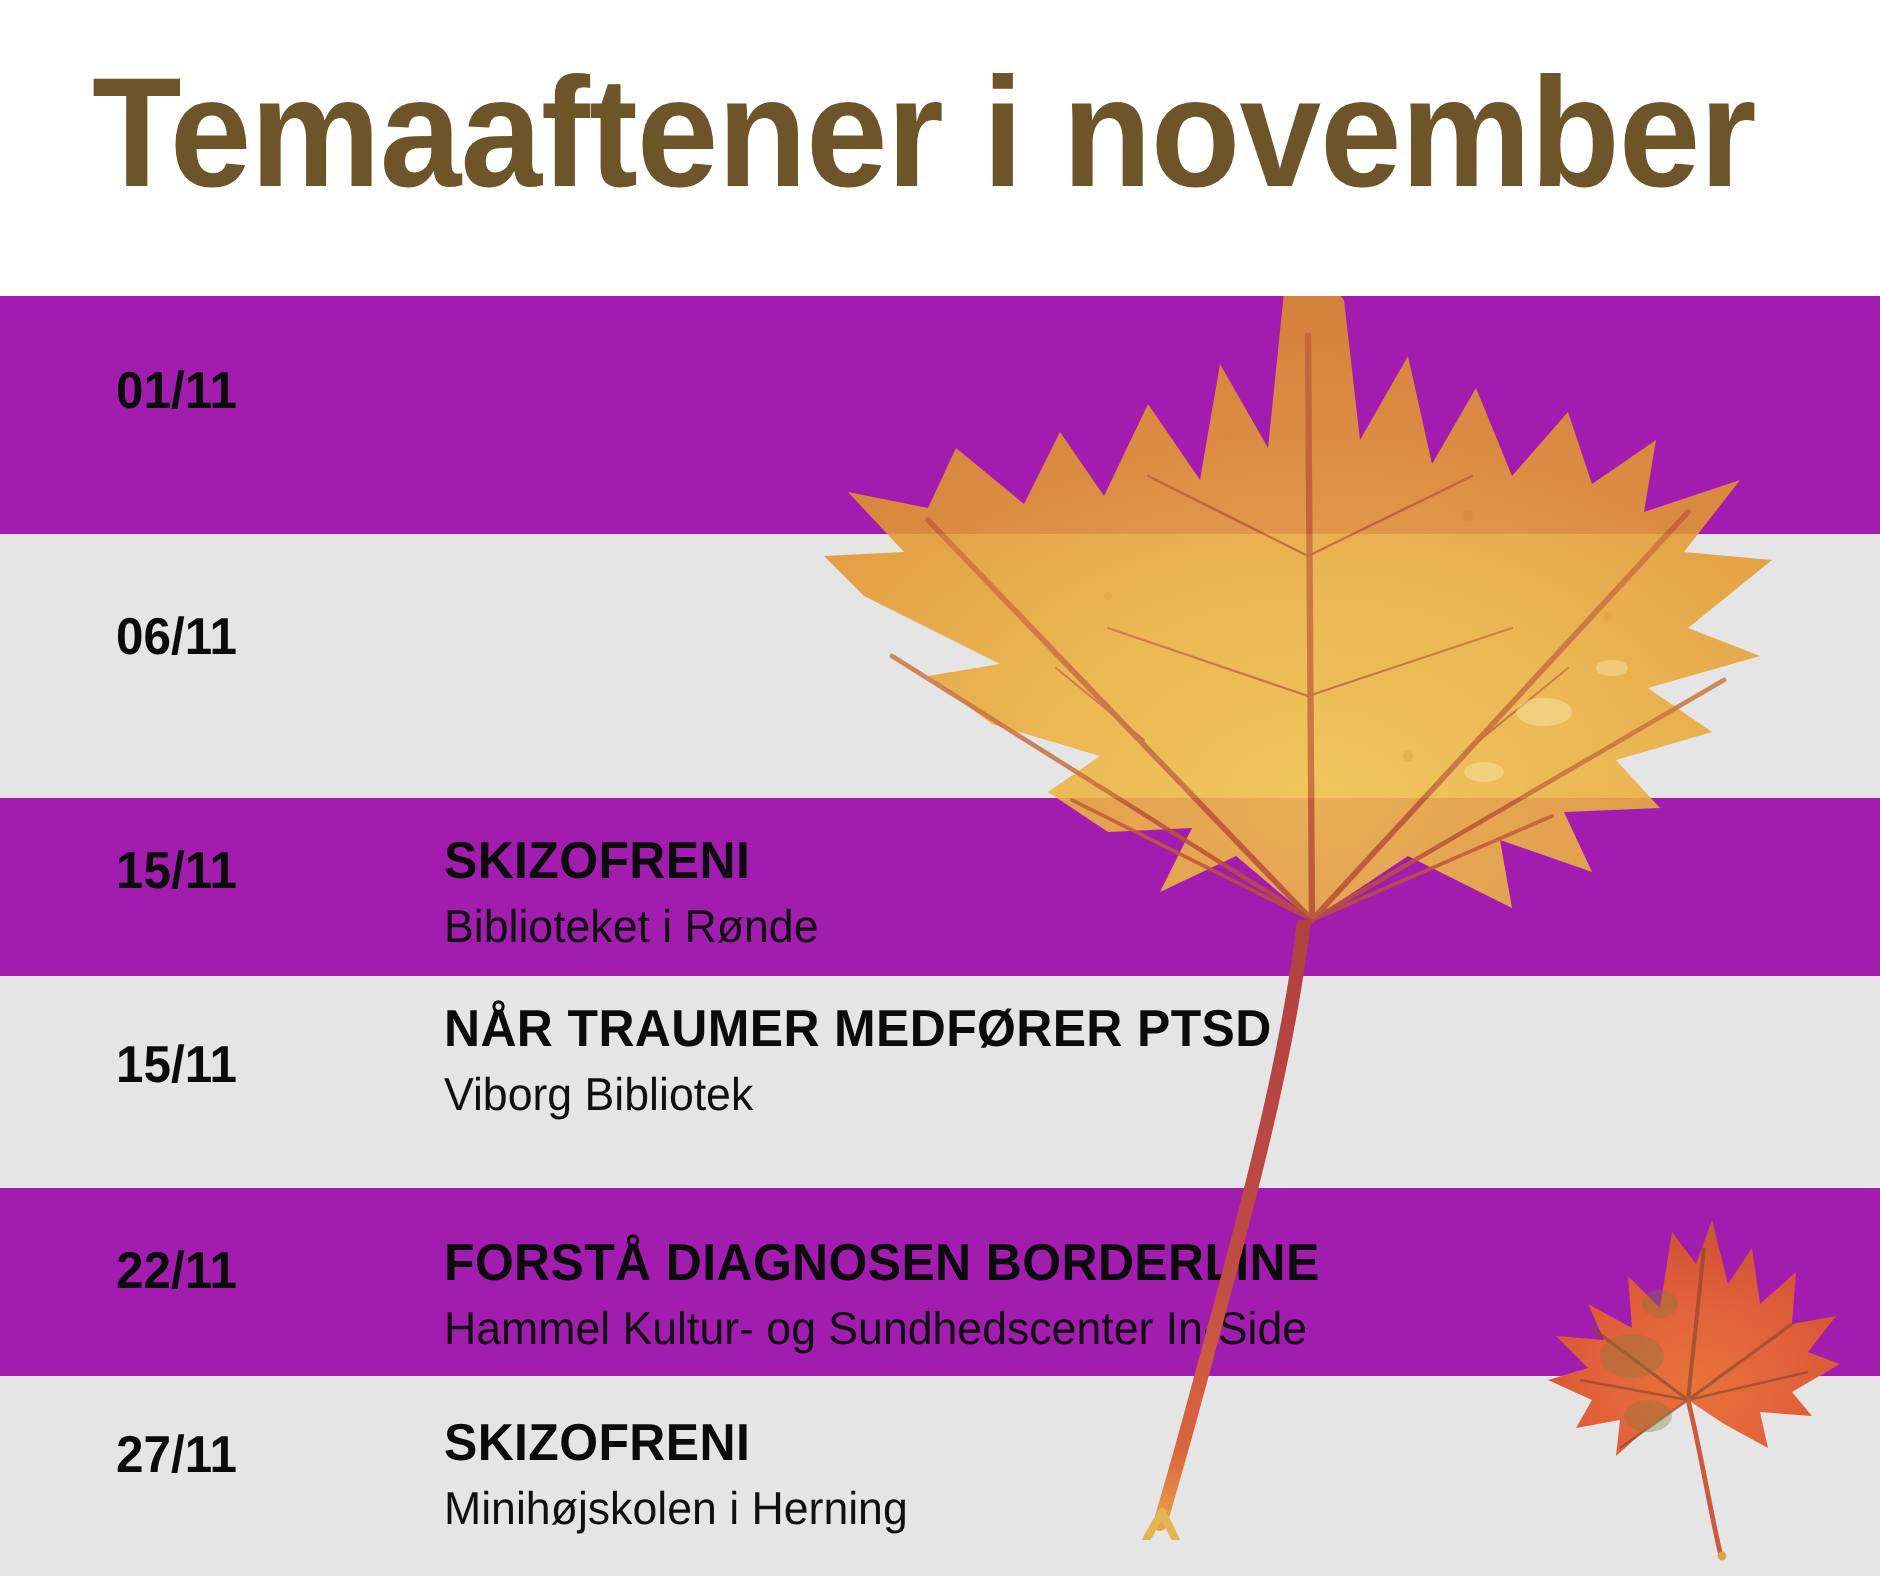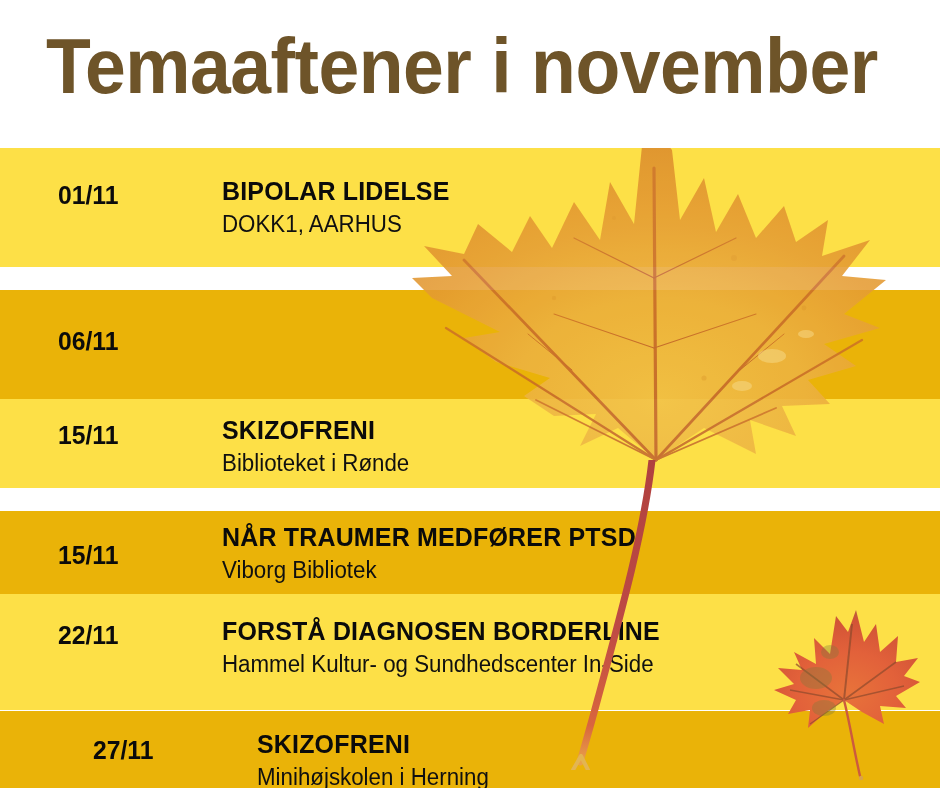--- a/index.html
+++ b/index.html
@@ -36,22 +36,22 @@
     transform-origin:left center;
     white-space:nowrap;
   }
 
   
   .row{
     position:absolute;
     left:0;width:940px;
     box-sizing:border-box;
   }
-  .row.brown{background:#fde047;}
-  .row.cream{background:#eab308;margin-top:23px;}
+  .row.brown{background:#a21caf;}
+  .row.cream{background:#e5e5e5;}
 
   .row-inner{
     position:relative;
     height:100%;
     display:flex;
     align-items:center;
   }
   .date{
     position:absolute;
     left:58px;
@@ -92,21 +92,21 @@
     transform-origin:left center;
     white-space:nowrap;
   }
 
   
   #row-0{top:148px;height:119px;}
   #row-1{top:267px;height:132px;}
   #row-2{top:399px;height:89px;}
   #row-3{top:488px;height:106px;}
   #row-4{top:594px;height:116px;}
-  #row-5{top:688px;height:100px;padding-left:35px;}
+  #row-5{top:688px;height:100px;}
 
   
   #row-0 .date{top:32px;}
   #row-0 .texts{top:26px;}
   #row-1 .date{top:36px;}
   #row-1 .texts{top:26px;}
   #row-2 .date{top:21px;}
   #row-2 .texts{top:14px;}
   #row-3 .date{top:29px;}
   #row-3 .texts{top:9px;}
@@ -144,24 +144,20 @@
 
 <div id="poster">
 
   <div id="title-bar">
     <div id="poster-title">Temaaftener i november</div>
   </div>
 
   <div class="row brown" id="row-0">
     <div class="row-inner">
       <div class="date">01/11</div>
-      <div class="texts">
-        <div class="ev-title">BIPOLAR LIDELSE</div>
-        <div class="ev-venue">DOKK1, AARHUS</div>
-      </div>
     </div>
   </div>
 
   <div class="row cream" id="row-1">
     <div class="row-inner">
       <div class="date">06/11</div>
     </div>
   </div>
 
   <div class="row brown" id="row-2">

